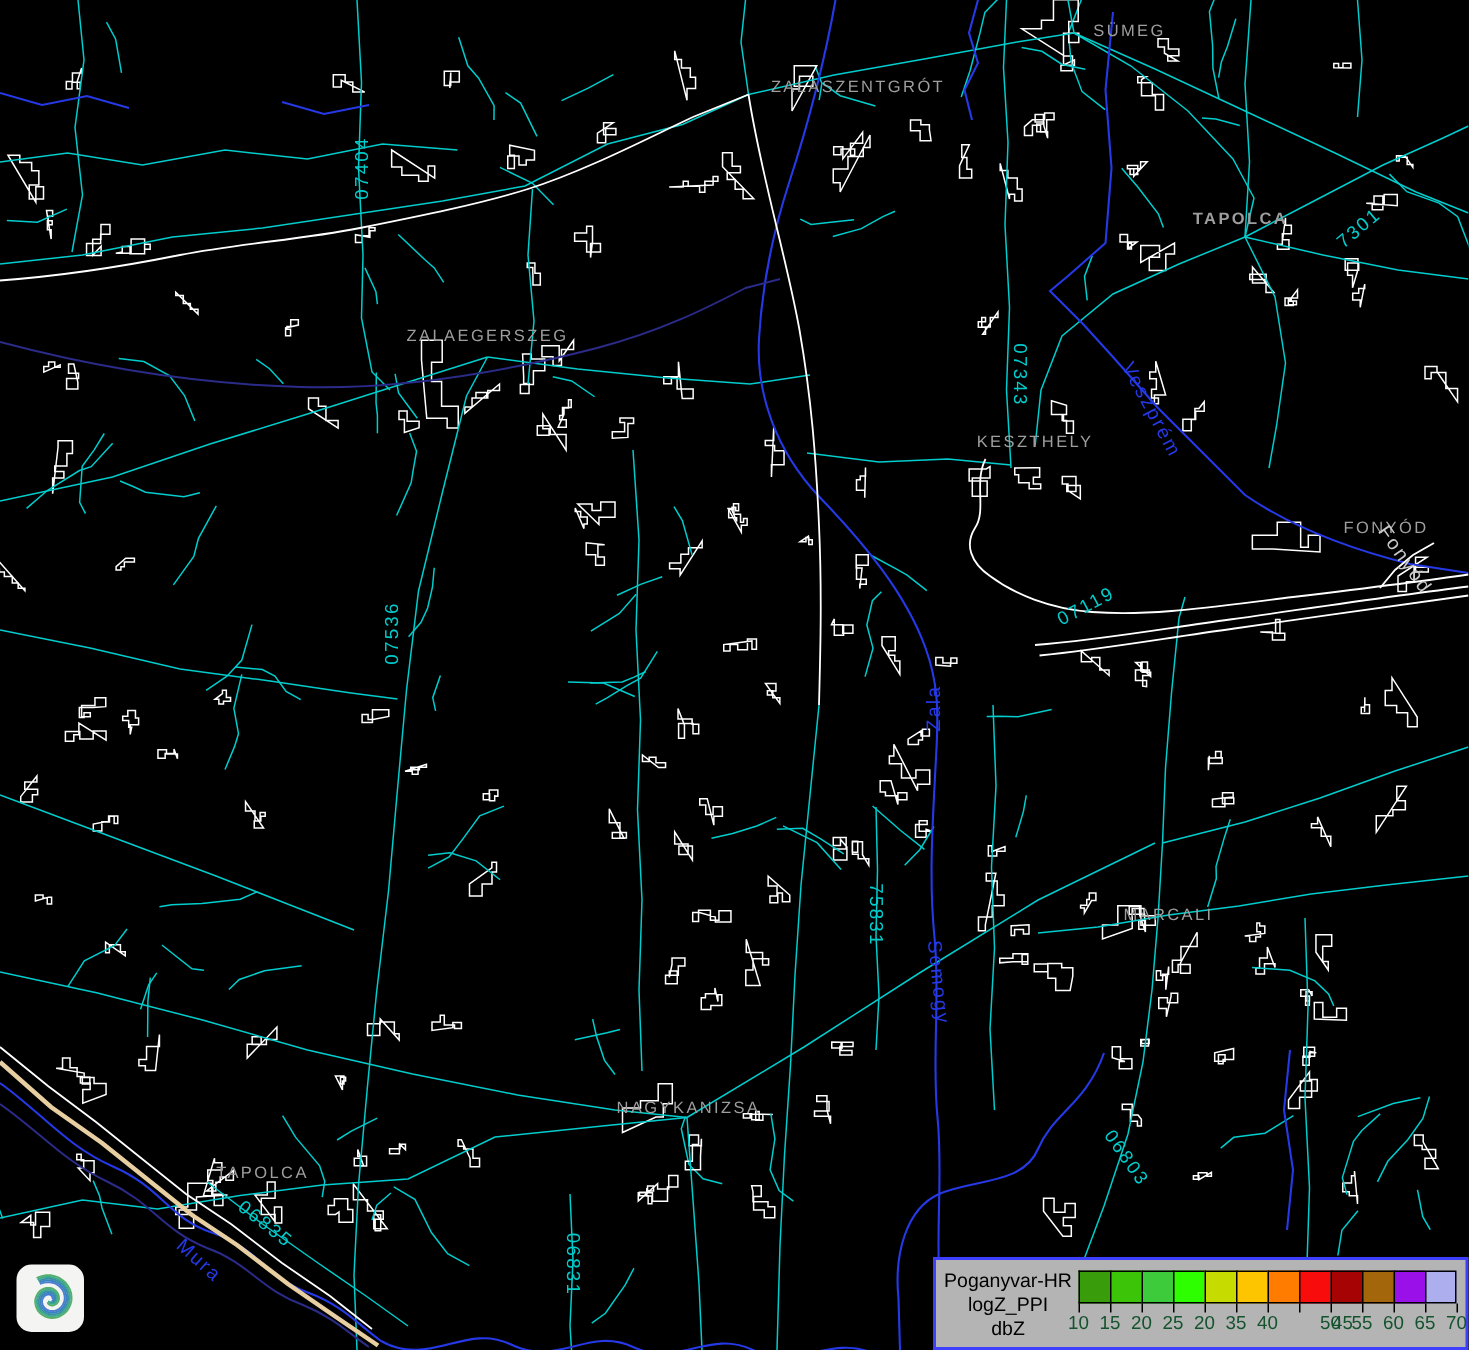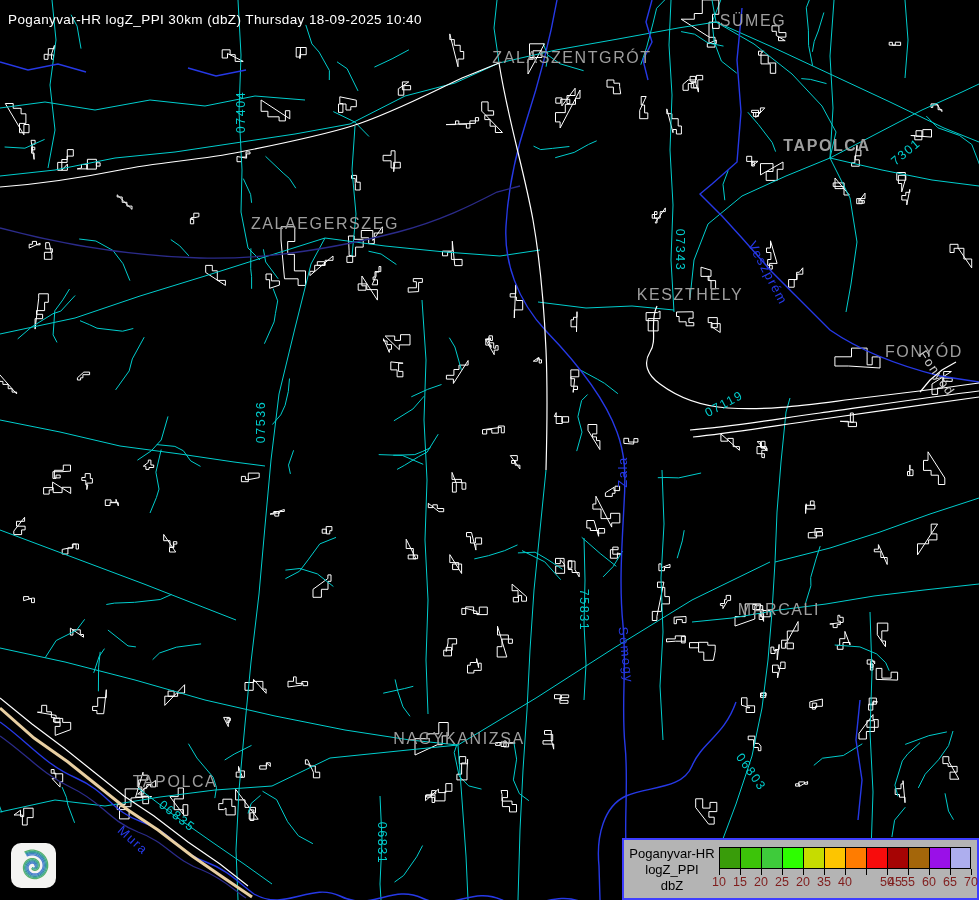--- a/index.html
+++ b/index.html
@@ -1,30 +1,30 @@
 <!DOCTYPE html>
 <html><head>
 <meta charset="utf-8">
 <style>
   *{box-sizing:border-box;margin:0;padding:0}
   body{margin:0;background:#111;font-family:"Liberation Sans","DejaVu Sans",sans-serif}
   .stage{position:relative;width:979px;height:900px;background:#000;overflow:hidden}
   #map-svg{position:absolute;left:0;top:0;z-index:1}
   .title-bar{position:absolute;left:8px;top:12px;z-index:6;color:#fff;font-size:13.5px;letter-spacing:.4px;white-space:nowrap}
   .map-label{position:absolute;white-space:nowrap;z-index:4;pointer-events:none}
-  .city-label{font-size:16px;letter-spacing:1.6px;color:#9e9e9e}
+  .city-label{font-size:11px;letter-spacing:1.6px;color:#9e9e9e}
   .road-label{font-size:12.5px;letter-spacing:1.5px;color:#00cdcd}
   .area-label{font-size:13px;letter-spacing:1.5px}
   .legend{position:absolute;left:622px;top:838px;width:357px;height:62px;z-index:10;border-style:solid;border-width:2px}
   .legend-title{position:absolute;left:2px;top:6px;width:92px;text-align:center;color:#000;font-size:13px;line-height:16px}
   .legend-bar{position:absolute;left:95px;top:7px;height:22px;display:flex}
   .lcell{width:21px;height:22px;border-top:1px solid #000;border-bottom:1px solid #000;border-left:1px solid #000}
   .lcell:last-child{border-right:1px solid #000}
   .ltick{position:absolute;top:29px;width:1px;height:6px;background:#000}
-  .lnum{position:absolute;top:35px;width:22px;text-align:center;font-size:12.5px;color:#7f1d1d}
+  .lnum{position:absolute;top:35px;width:22px;text-align:center;font-size:12.5px;color:#14532d}
   .logo{position:absolute;left:11px;top:843px;width:45px;height:45px;border-radius:10px;z-index:10}
 </style>
 </head>
 <body>
 
 <div class="stage">
   <svg id="map-svg" width="979" height="900" viewBox="0 0 979 900">
       <path d="M70.7,729.6L70.7,722.4L62.7,722.4L62.7,718.4L53.6,718.4L53.6,722.0L60.1,722.0L60.1,726.4L55.2,726.4L55.2,735.4Z" fill="none" stroke="#ffffff" stroke-width="1"></path>
       <path d="M741.5,705.2L741.5,697.8L747.0,697.8L747.0,705.8L754.6,705.8L754.6,712.5L746.2,712.5L746.2,707.7L750.0,707.7Z" fill="none" stroke="#ffffff" stroke-width="1"></path>
       <path d="M873.0,714.6L873.0,719.6L878.2,719.6L878.2,727.3L866.9,727.3L866.9,720.7L874.4,720.7L874.4,731.5L866.4,731.5L866.4,739.0L859.0,739.0L859.0,733.4Z" fill="none" stroke="#ffffff" stroke-width="1"></path>
@@ -354,21 +354,20 @@
       <div class="map-label road-label" style="left: 177px; top: 816px; color: rgb(0, 205, 205); transform: translate(-50%, -50%) rotate(38deg);">06835</div>
       <div class="map-label road-label" style="left: 751px; top: 772px; color: rgb(0, 205, 205); transform: translate(-50%, -50%) rotate(55deg);">06803</div>
       <div class="map-label road-label" style="left: 382px; top: 843px; color: rgb(0, 205, 205); transform: translate(-50%, -50%) rotate(90deg);">06831</div>
       <div class="map-label area-label" style="left: 622px; top: 472px; color: rgb(38, 57, 230); transform: translate(-50%, -50%) rotate(-90deg);">Zala</div>
       <div class="map-label area-label" style="left: 626px; top: 655px; color: rgb(38, 57, 230); transform: translate(-50%, -50%) rotate(84deg);">Somogy</div>
       <div class="map-label area-label" style="left: 768px; top: 273px; color: rgb(38, 57, 230); transform: translate(-50%, -50%) rotate(62deg);">Veszprém</div>
       <div class="map-label area-label" style="left: 133px; top: 840px; color: rgb(38, 57, 230); transform: translate(-50%, -50%) rotate(42deg);">Mura</div>
       <div class="map-label area-label" style="left: 937px; top: 373px; color: rgb(201, 201, 201); transform: translate(-50%, -50%) rotate(55deg);">Fonyód</div>
     </div>
 
-  <div class="title-bar" style="color: rgb(255, 255, 255);">Poganyvar-HR logZ_PPI 30km (dbZ) Thursday 18-09-2025 10:40</div>
 
   <div class="legend" id="legend" style="background: rgb(180, 180, 180); border-color: rgb(62, 62, 255);">
     <div class="legend-title">
       <div>Poganyvar-HR</div>
       <div>logZ_PPI</div>
       <div>dbZ</div>
     </div>
     <div class="legend-bar" id="legend-bar">
         <div class="lcell" style="background: rgb(57, 156, 10);"></div>
         <div class="lcell" style="background: rgb(60, 196, 9);"></div>

